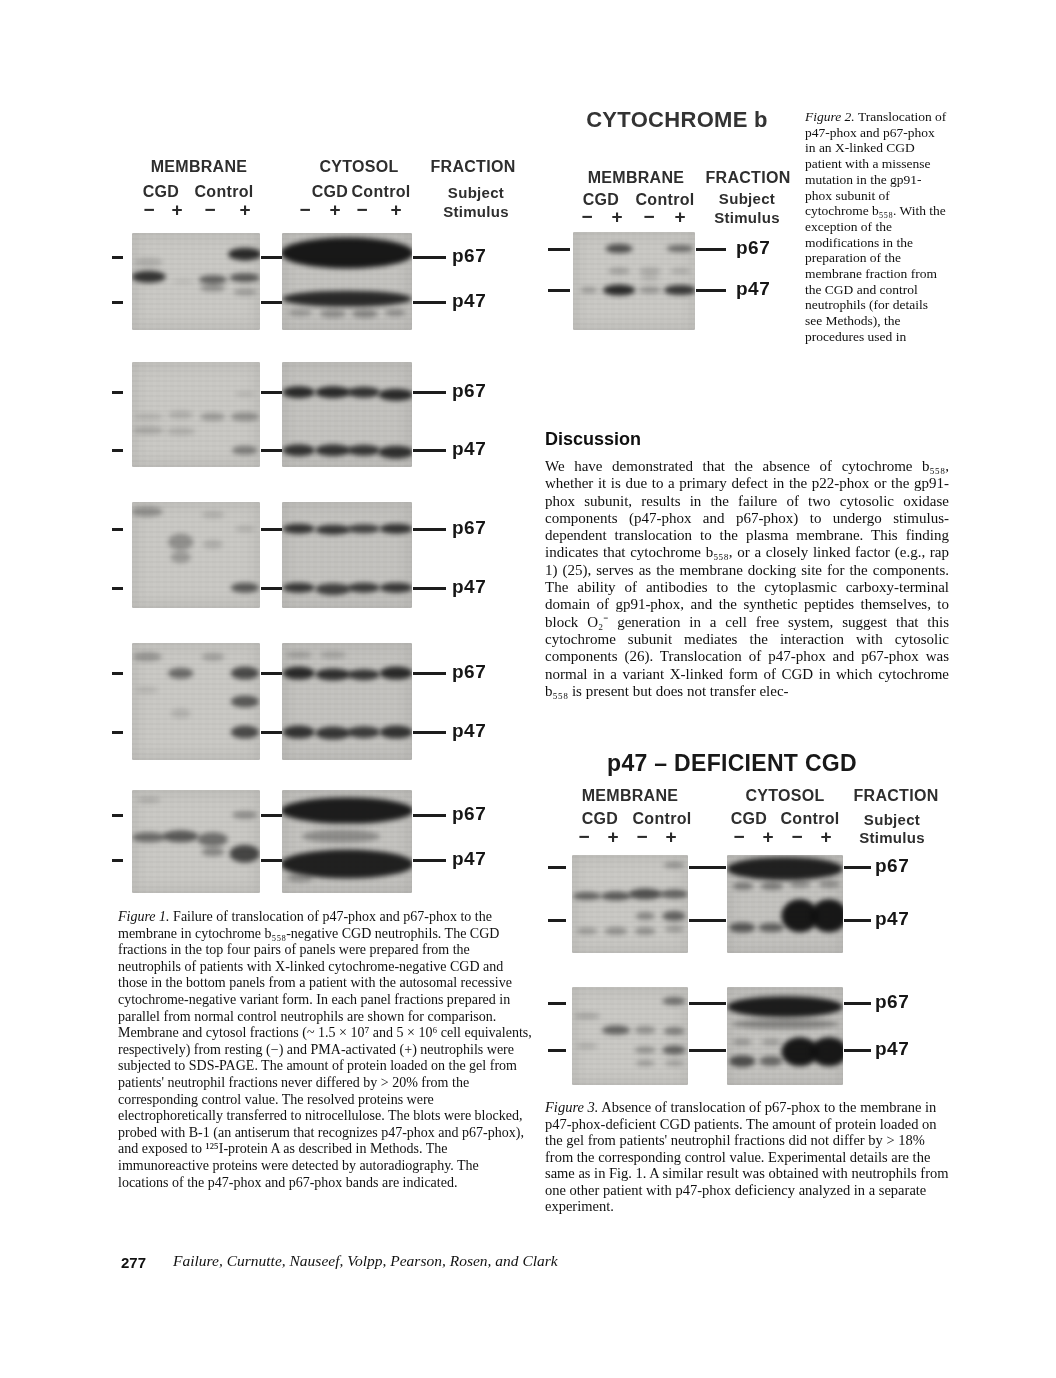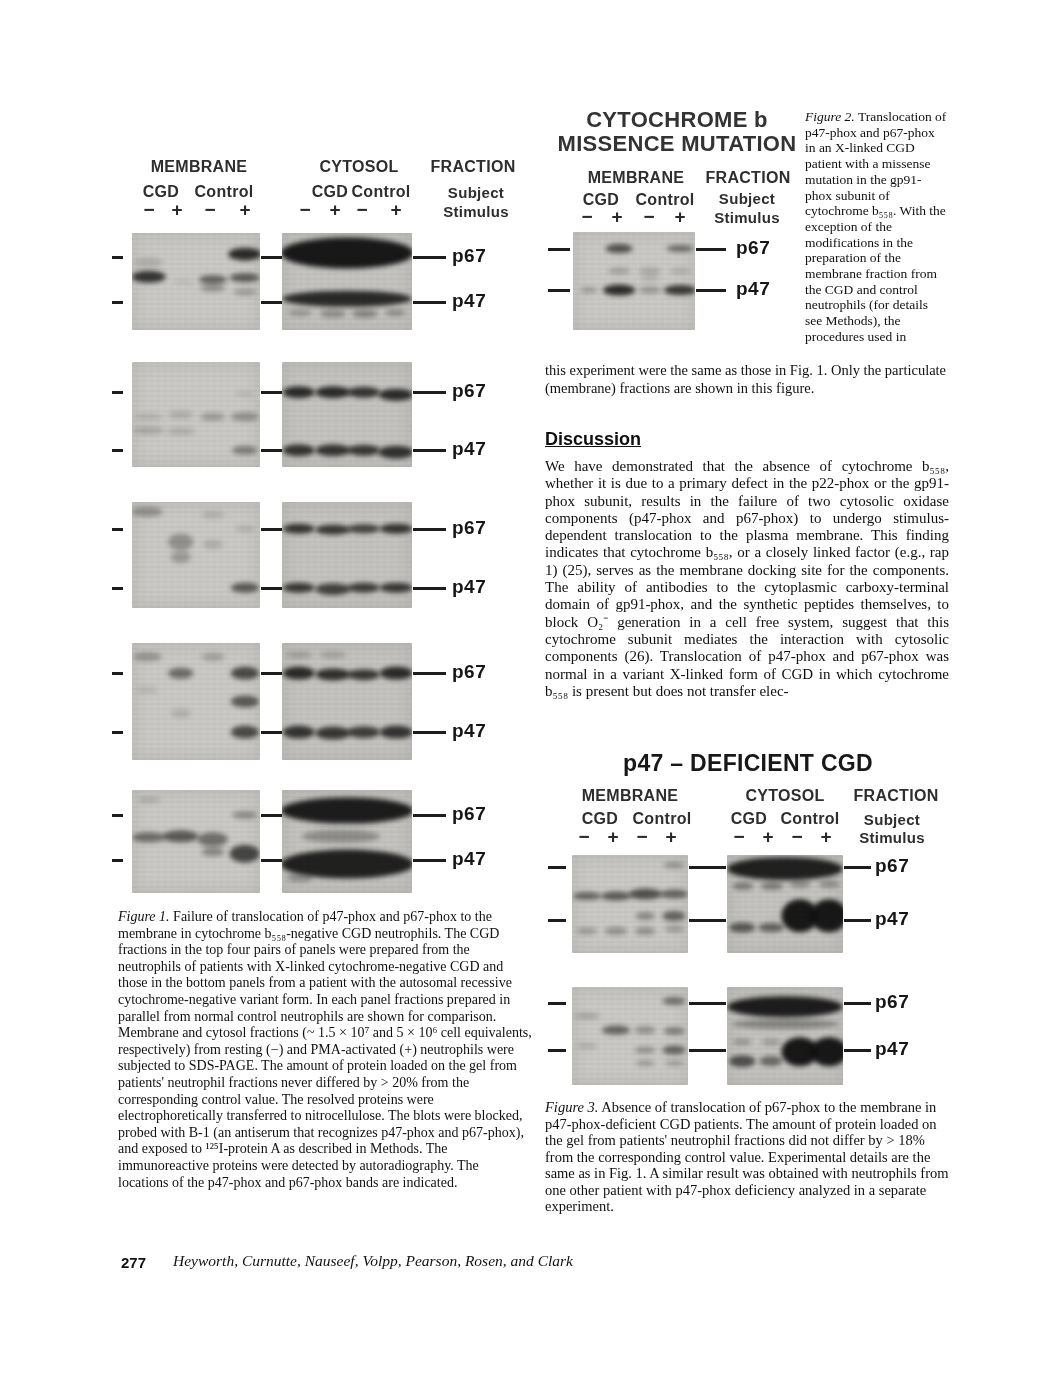--- a/index.html
+++ b/index.html
@@ -31,21 +31,21 @@
   .hline { position:absolute; height:3px; background:#1d1d1d; }
 
   .band-label { position:absolute; font:bold 19px "Liberation Sans", sans-serif;
                 color:#161616; letter-spacing:0.5px; }
 
   .caption { position:absolute; margin:0; font:14px/16.6px "Liberation Serif", serif; color:#101010; text-align:left; }
   .caption.cap2 { font-size:13.5px; line-height:15.7px; }
   .caption.capwide { font-size:14.5px; line-height:17.5px; }
   .cap-lead { font-style:italic; }
 
-  .heading { position:absolute; margin:0; font:bold 18px "Liberation Sans", sans-serif; color:#0f0f0f;text-decoration:underline; }
+  .heading { position:absolute; margin:0; font:bold 18px "Liberation Sans", sans-serif; color:#0f0f0f; }
   .body-text { position:absolute; margin:0; font:15px/17.3px "Liberation Serif", serif;
                text-align:justify; color:#0f0f0f; }
 
   .footer-num { position:absolute; font:bold 15px "Liberation Sans", sans-serif; color:#111; }
   .footer-authors { position:absolute; font:italic 15.5px "Liberation Serif", serif; color:#111; }
 </style>
 </head>
 <body>
 
 <div class="page">
@@ -58,51 +58,49 @@
   <span class="hc" style="left:161px;top:183px">CGD</span>
   <span class="hc" style="left:224px;top:183px">Control</span>
   <span class="hc" style="left:330px;top:183px">CGD</span>
   <span class="hc" style="left:381px;top:183px">Control</span>
   <span class="hc small" style="left:476px;top:184px">Subject</span>
   <span class="hc small" style="left:476px;top:203px">Stimulus</span>
 
   <p class="caption" style="left:118px;top:909px;width:414px"><span class="cap-lead">Figure 1.</span> <span>Failure of translocation of p47-phox and p67-phox to the membrane in cytochrome b₅₅₈-negative CGD neutrophils. The CGD fractions in the top four pairs of panels were prepared from the neutrophils of patients with X-linked cytochrome-negative CGD and those in the bottom panels from a patient with the autosomal recessive cytochrome-negative variant form. In each panel fractions prepared in parallel from normal control neutrophils are shown for comparison. Membrane and cytosol fractions (~ 1.5 × 10⁷ and 5 × 10⁶ cell equivalents, respectively) from resting (−) and PMA-activated (+) neutrophils were subjected to SDS-PAGE. The amount of protein loaded on the gel from patients' neutrophil fractions never differed by &gt; 20% from the corresponding control value. The resolved proteins were electrophoretically transferred to nitrocellulose. The blots were blocked, probed with B-1 (an antiserum that recognizes p47-phox and p67-phox), and exposed to ¹²⁵I-protein A as described in Methods. The immunoreactive proteins were detected by autoradiography. The locations of the p47-phox and p67-phox bands are indicated.</span></p>
 
   <div class="fig-title gray" style="left:677px;top:107px;font-size:22px">CYTOCHROME b</div>
-  <div class="fig-title gray" style="left:677px;top:131px;font-size:22px">MISSENCE MUTATION</div>
 
   <span class="hc" style="left:636px;top:169px">MEMBRANE</span>
   <span class="hc" style="left:748px;top:169px">FRACTION</span>
   <span class="hc" style="left:601px;top:191px">CGD</span>
   <span class="hc" style="left:665px;top:191px">Control</span>
   <span class="hc small" style="left:747px;top:190px">Subject</span>
   <span class="hc small" style="left:747px;top:209px">Stimulus</span>
 
   <p class="caption cap2" style="left:805px;top:109px;width:142px"><span class="cap-lead">Figure 2.</span> <span>Translocation of p47-phox and p67-phox in an X-linked CGD patient with a missense mutation in the gp91-phox subunit of cytochrome b₅₅₈. With the exception of the modifications in the preparation of the membrane fraction from the CGD and control neutrophils (for details see Methods), the procedures used in</span></p>
-  <p class="caption capwide" style="left:545px;top:362px;width:404px">this experiment were the same as those in Fig. 1. Only the particulate (membrane) fractions are shown in this figure.</p>
 
   <h3 class="heading" style="left:545px;top:429px">Discussion</h3>
   <p class="body-text" style="left:545px;top:458px;width:404px">We have demonstrated that the absence of cytochrome b₅₅₈, whether it is due to a primary defect in the p22-phox or the gp91-phox subunit, results in the failure of two cytosolic oxidase components (p47-phox and p67-phox) to undergo stimulus-dependent translocation to the plasma membrane. This finding indicates that cytochrome b₅₅₈, or a closely linked factor (e.g., rap 1) (25), serves as the membrane docking site for the components. The ability of antibodies to the cytoplasmic carboxy-terminal domain of gp91-phox, and the synthetic peptides themselves, to block O₂⁻ generation in a cell free system, suggest that this cytochrome subunit mediates the interaction with cytosolic components (26). Translocation of p47-phox and p67-phox was normal in a variant X-linked form of CGD in which cytochrome b₅₅₈ is present but does not transfer elec-</p>
 
-  <div class="fig-title" style="left:748px;top:750px">p47 – DEFICIENT CGD</div>
+  <div class="fig-title" style="left:732px;top:750px">p47 – DEFICIENT CGD</div>
 
   <span class="hc" style="left:630px;top:787px">MEMBRANE</span>
   <span class="hc" style="left:785px;top:787px">CYTOSOL</span>
   <span class="hc" style="left:896px;top:787px">FRACTION</span>
   <span class="hc" style="left:600px;top:810px">CGD</span>
   <span class="hc" style="left:662px;top:810px">Control</span>
   <span class="hc" style="left:749px;top:810px">CGD</span>
   <span class="hc" style="left:810px;top:810px">Control</span>
   <span class="hc small" style="left:892px;top:811px">Subject</span>
   <span class="hc small" style="left:892px;top:829px">Stimulus</span>
 
   <p class="caption" style="left:545px;top:1099px;width:404px;font-size:14.5px;line-height:16.5px"><span class="cap-lead">Figure 3.</span> <span>Absence of translocation of p67-phox to the membrane in p47-phox-deficient CGD patients. The amount of protein loaded on the gel from patients' neutrophil fractions did not differ by &gt; 18% from the corresponding control value. Experimental details are the same as in Fig. 1. A similar result was obtained with neutrophils from one other patient with p47-phox deficiency analyzed in a separate experiment.</span></p>
 
   <div class="footer-num" style="left:121px;top:1254px">277</div>
-  <div class="footer-authors" style="left:173px;top:1252px">Heyworth, Curnutte, Nauseef, Volpp, Pearson, Rosen, and Clark</div>
+  <div class="footer-authors" style="left:173px;top:1252px">Failure, Curnutte, Nauseef, Volpp, Pearson, Rosen, and Clark</div>
 
 <div class="blot-panel panel-mem" style="left: 132px; top: 233px; width: 128px; height: 97px;">
       <span class="band" style="left: 13%; top: 30%; width: 22%; height: 9%; opacity: 0.15;"></span>
       <span class="band" style="left: 13%; top: 45%; width: 27%; height: 13%; opacity: 0.8;"></span>
       <span class="band" style="left: 40%; top: 50%; width: 16%; height: 6%; opacity: 0.08;"></span>
       <span class="band" style="left: 63%; top: 48%; width: 22%; height: 10%; opacity: 0.55;"></span>
       <span class="band" style="left: 63%; top: 57%; width: 20%; height: 7%; opacity: 0.3;"></span>
       <span class="band" style="left: 88%; top: 22%; width: 26%; height: 13%; opacity: 0.85;"></span>
       <span class="band" style="left: 88%; top: 46%; width: 24%; height: 10%; opacity: 0.6;"></span>
       <span class="band" style="left: 88%; top: 61%; width: 18%; height: 7%; opacity: 0.25;"></span>

